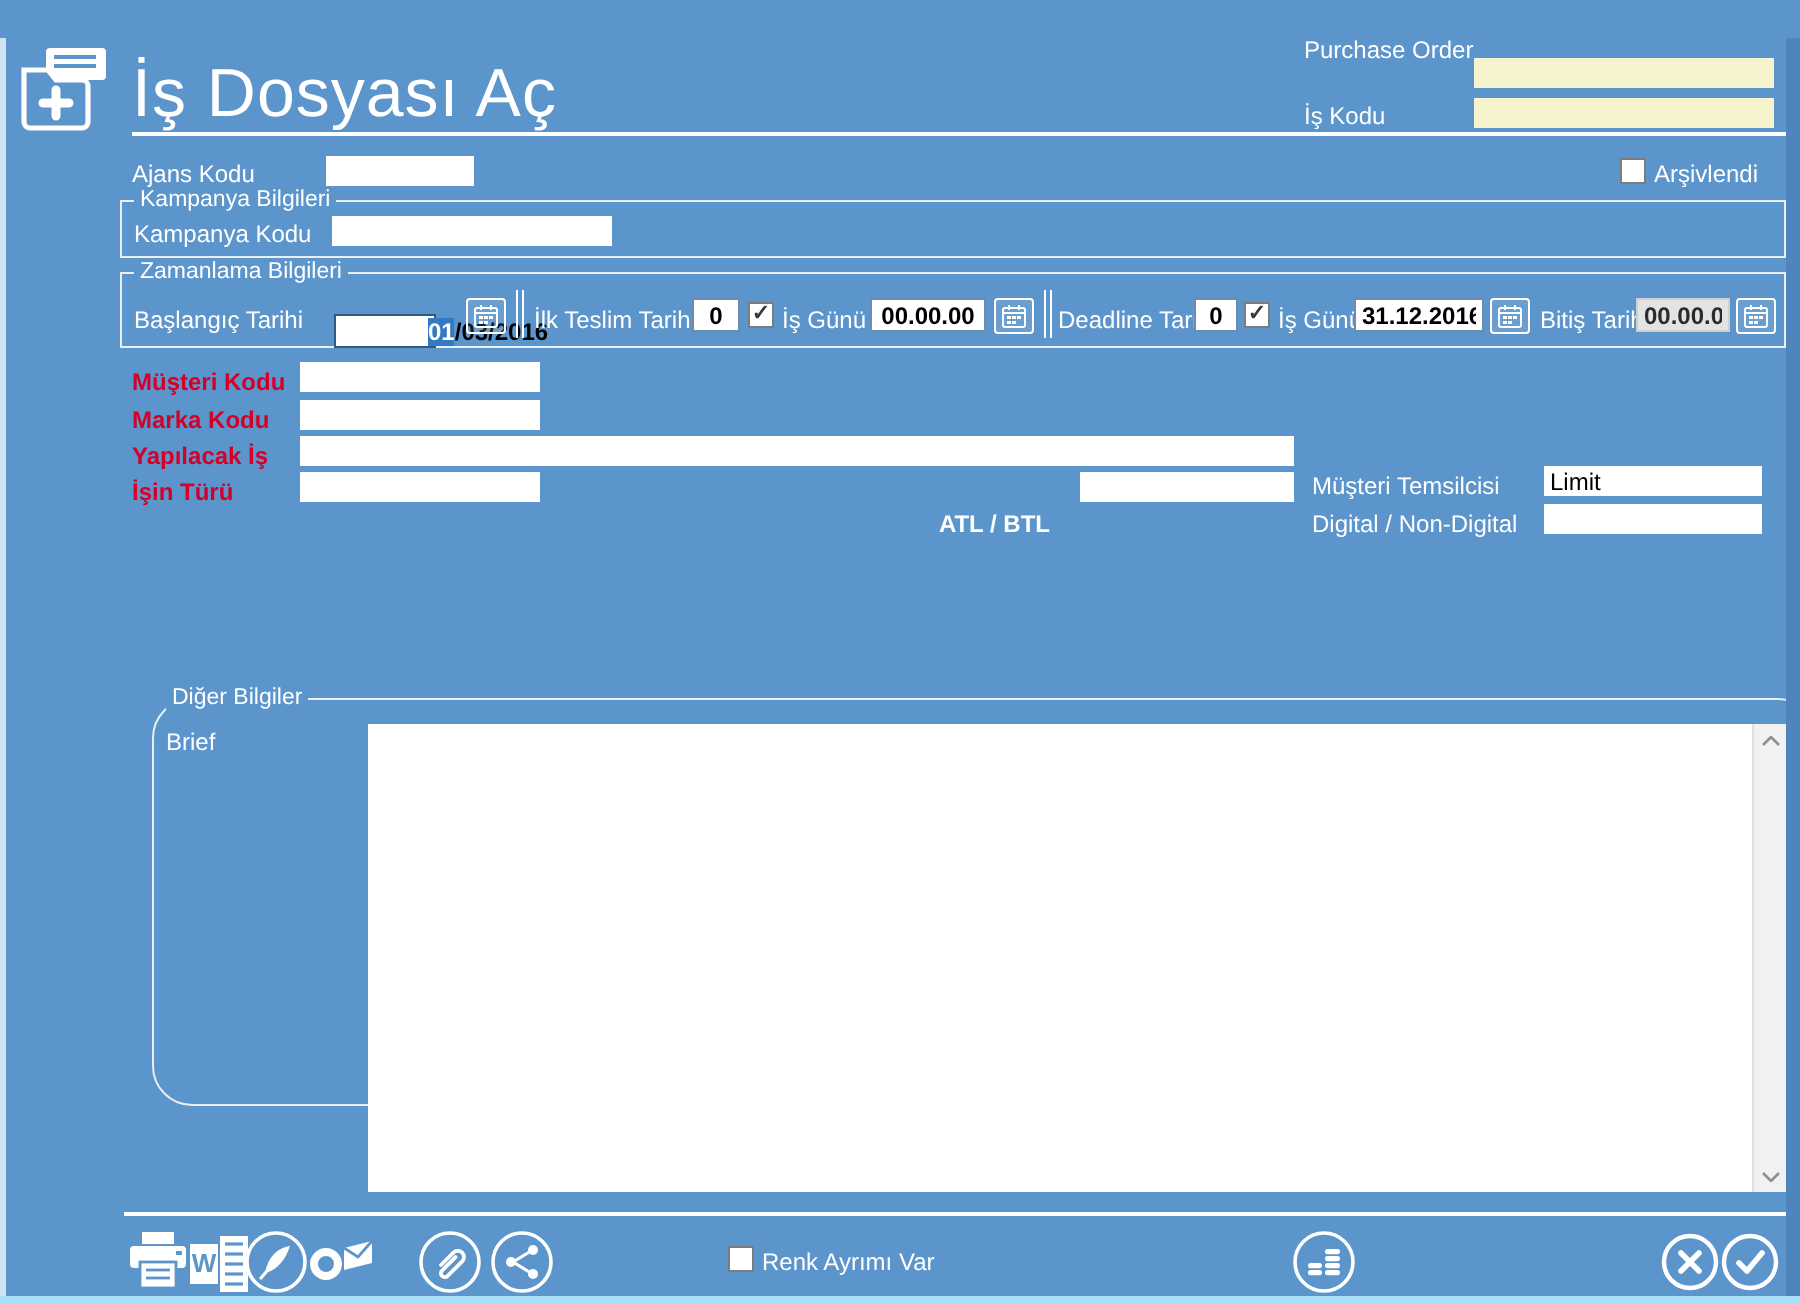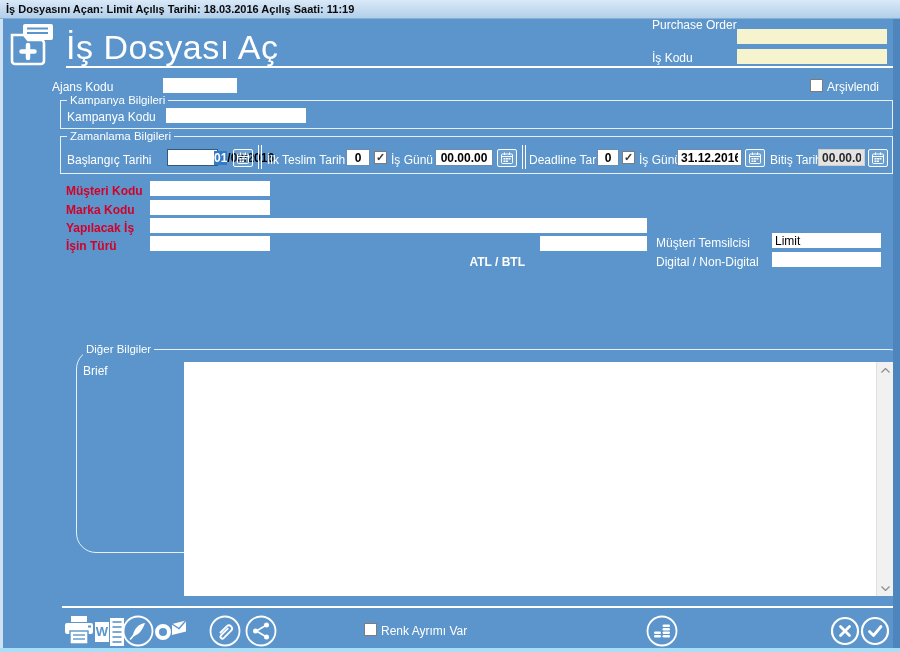--- a/index.html
+++ b/index.html
@@ -61,23 +61,20 @@
   }
   .outlookO {
     position:absolute; left:0; top:6px; width:16px; height:16px; border:4px solid #fff; border-radius:50%;
   }
 </style>
 </head>
 <body>
 
 <div class="window">
 
-  <div class="titlebar">
-    <span>İş Dosyasını Açan: Limit Açılış Tarihi: 18.03.2016 Açılış Saati: 11:19</span>
-  </div>
 
   <div class="abs" style="left:8px; top:24px; width:54px; height:44px;">
     <svg width="54" height="44" viewBox="0 0 54 44">
       <rect x="15" y="0" width="30" height="16" rx="2" fill="#fff"></rect>
       <line x1="19" y1="4.5" x2="40" y2="4.5" stroke="#5b95cb" stroke-width="2"></line>
       <line x1="19" y1="9" x2="40" y2="9" stroke="#5b95cb" stroke-width="2"></line>
       <path d="M4 11 h12 l4 5 h13 a3 3 0 0 1 3 3 v18 a3 3 0 0 1 -3 3 H7 a3 3 0 0 1 -3 -3 z" fill="#5b95cb" stroke="#fff" stroke-width="2.6"></path>
       <path d="M20 21 v13 M13.5 27.5 h13" stroke="#fff" stroke-width="4.5" stroke-linecap="round"></path>
     </svg>
   </div>
@@ -87,34 +84,34 @@
   <div class="lbl" style="left:652px; top:18px;">Purchase Order</div>
   <input class="inp inp-yellow" style="left: 737px; top: 29px; width: 150px;">
   <div class="lbl" style="left:652px; top:51px;">İş Kodu</div>
   <input class="inp inp-yellow" style="left: 737px; top: 49px; width: 150px;">
 
   <div class="cb" style="left:810px; top:79px;">
     <span></span>
   </div>
   <div class="lbl" style="left:827px; top:80px;">Arşivlendi</div>
 
-  <div class="lbl" style="left:52px; top:80px;text-align:right;">Ajans Kodu</div>
+  <div class="lbl" style="left:66px; top:80px;text-align:right;">Ajans Kodu</div>
   <input class="inp" style="left: 163px; top: 78px; width: 74px;">
 
   <div class="group" style="left:60px; top:100px; width:833px; height:29px;">
     <div class="group-title">Kampanya Bilgileri</div>
     <div class="lbl" style="left:6px; top:9px;">Kampanya Kodu</div>
     <input class="inp" style="left: 105px; top: 7px; width: 140px;">
   </div>
 
   <div class="group" style="left:60px; top:136px; width:833px; height:38px;">
     <div class="group-title">Zamanlama Bilgileri</div>
 
     <div class="lbl" style="left:6px; top:16px;">Başlangıç Tarihi</div>
-    <div class="datefield" style="left:106px; top:12px; width:41px;padding-left:46px;">
+    <div class="datefield" style="left:106px; top:20px; width:41px;padding-left:46px;">
       <span class="sel">01</span>
         <span>/03/2016</span>
     </div>
     <div class="calbtn" style="left:172px; top:12px;">
       <svg width="12" height="12" viewBox="0 0 12 12">
         <rect x="0.5" y="2" width="11" height="9.5" rx="1" fill="none" stroke="#fff"></rect>
         <line x1="3.5" y1="0.5" x2="3.5" y2="3" stroke="#fff"></line>
           <line x1="8.5" y1="0.5" x2="8.5" y2="3" stroke="#fff"></line>
         <line x1="1" y1="4.5" x2="11" y2="4.5" stroke="#fff"></line>
         <rect x="2.5" y="6" width="2" height="1.5" fill="#fff"></rect>

